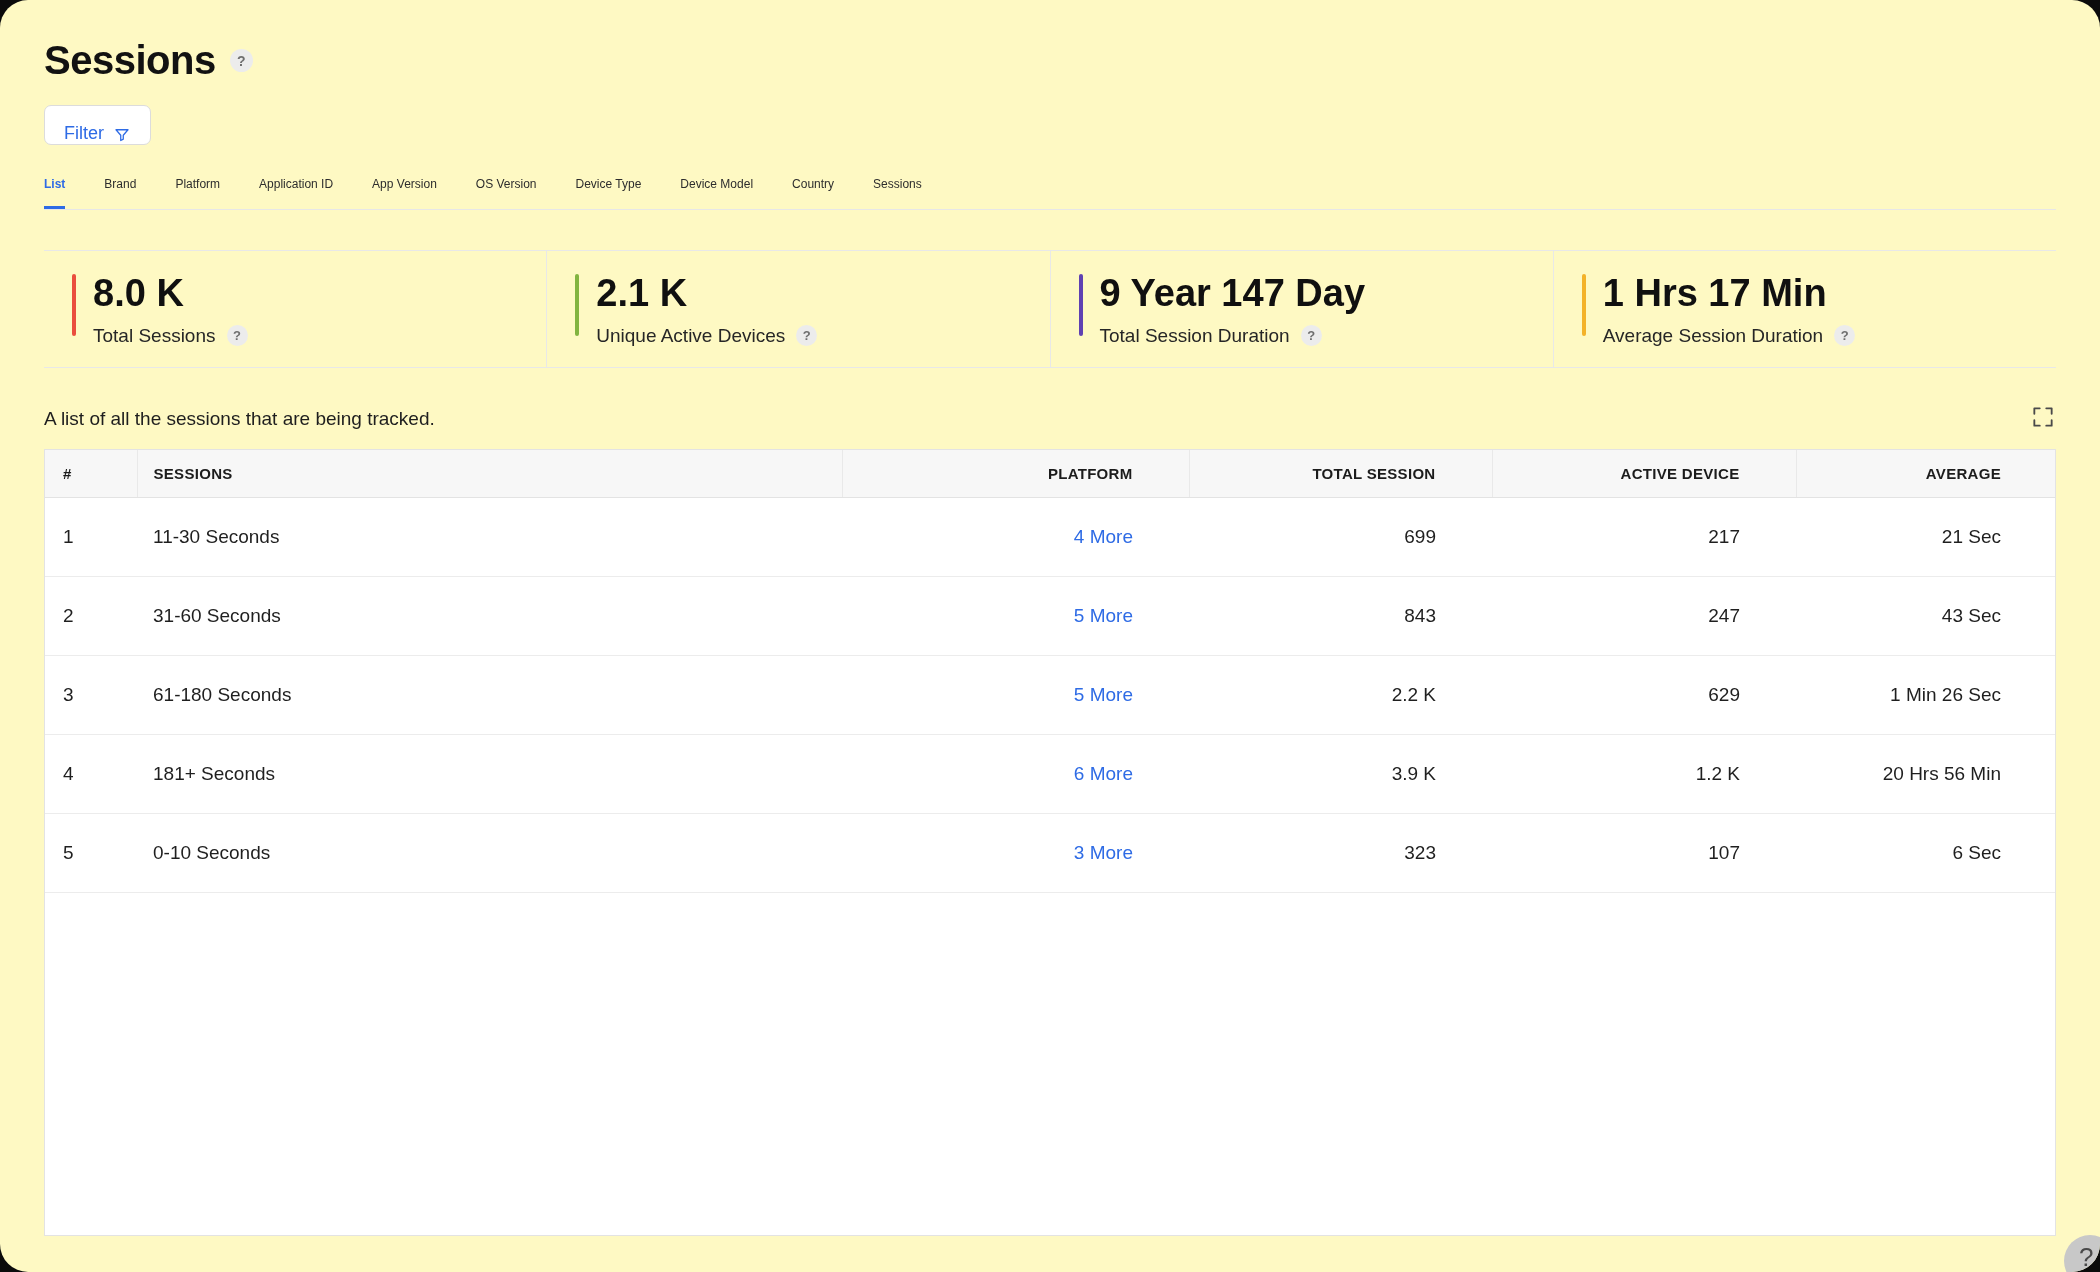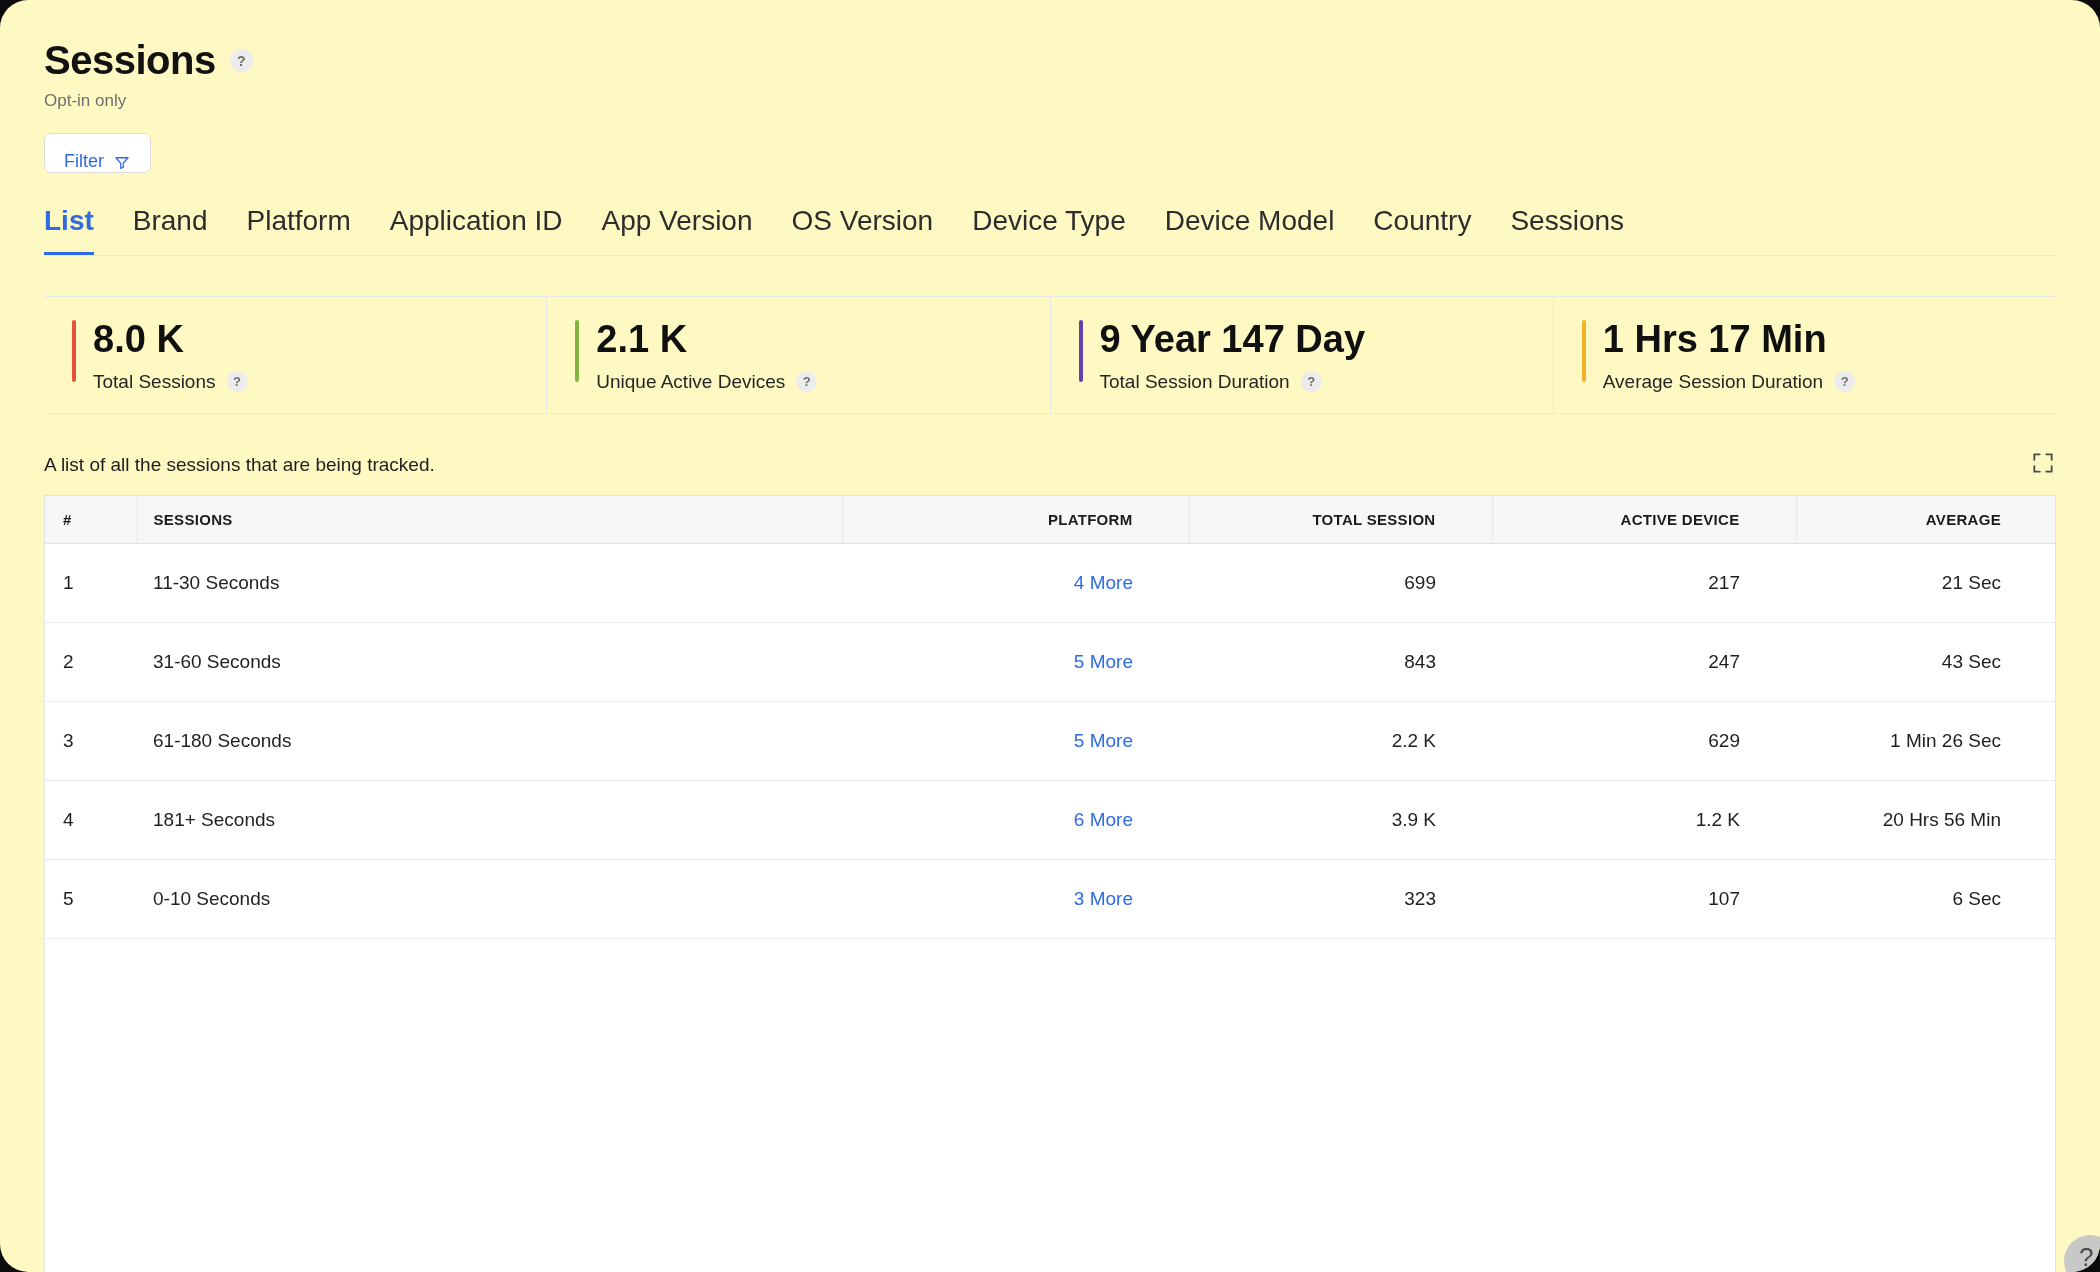--- a/index.html
+++ b/index.html
@@ -39,21 +39,21 @@
     color: #2e6be5; font-size: 18px;
     font-family: inherit; cursor: pointer;
   }
   .filter-btn svg { display: block; }
 
   
   .tabs {
     margin-top: 32px;
     display: flex; gap: 39px;
     border-bottom: 1px solid #e7e7e7;
-    font-size: 28px; color: #2d2d2d;
+    font-size: 12px; color: #2d2d2d;
   }
   .tab { padding-bottom: 15px; border-bottom: 3px solid transparent; cursor: pointer; white-space: nowrap; }
   .tab.active { color: #2e6be5; font-weight: 700; border-bottom-color: #2e6be5; }
 
   
   .stats {
     margin-top: 40px;
     display: flex;
     border-top: 1px solid #e8e8e8;
     border-bottom: 1px solid #e8e8e8;
@@ -111,21 +111,20 @@
 </head>
 <body>
 
 <div class="page">
 
   
   <div class="title-row">
     <h1 class="page-title">Sessions</h1>
     <span class="qchip qchip-lg">?</span>
   </div>
-  <div class="subtitle">Opt-in only</div>
 
   <button class="filter-btn">
     <span>Filter</span>
     <span>
       <svg width="18" height="18" viewBox="0 0 24 24" fill="none" stroke="#2e6be5" stroke-width="1.7" stroke-linejoin="round" stroke-linecap="round">
         <path d="M4 5h16l-6.3 7.3v5.2l-3.4 1.9v-7.1L4 5z"></path>
       </svg>
     </span>
   </button>
 

